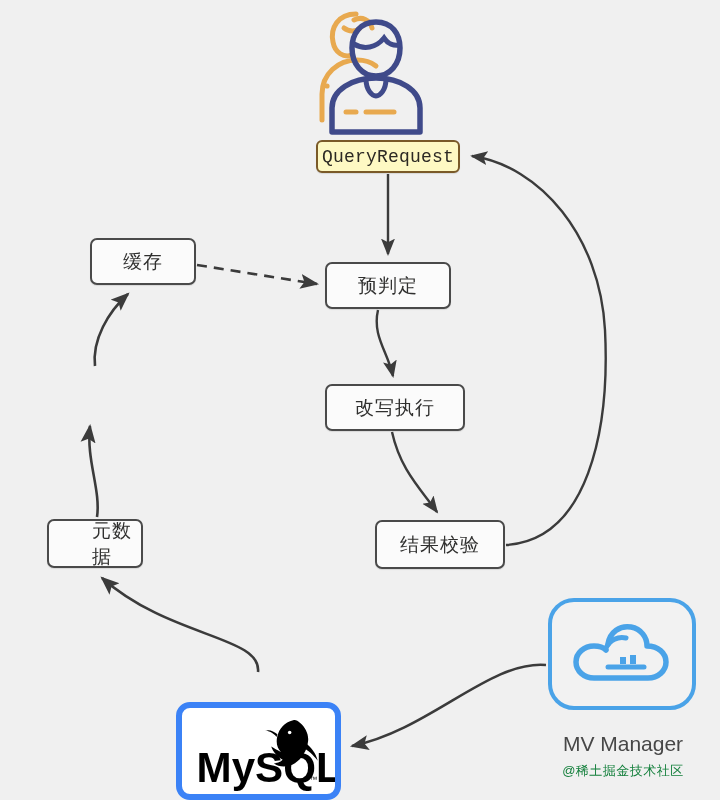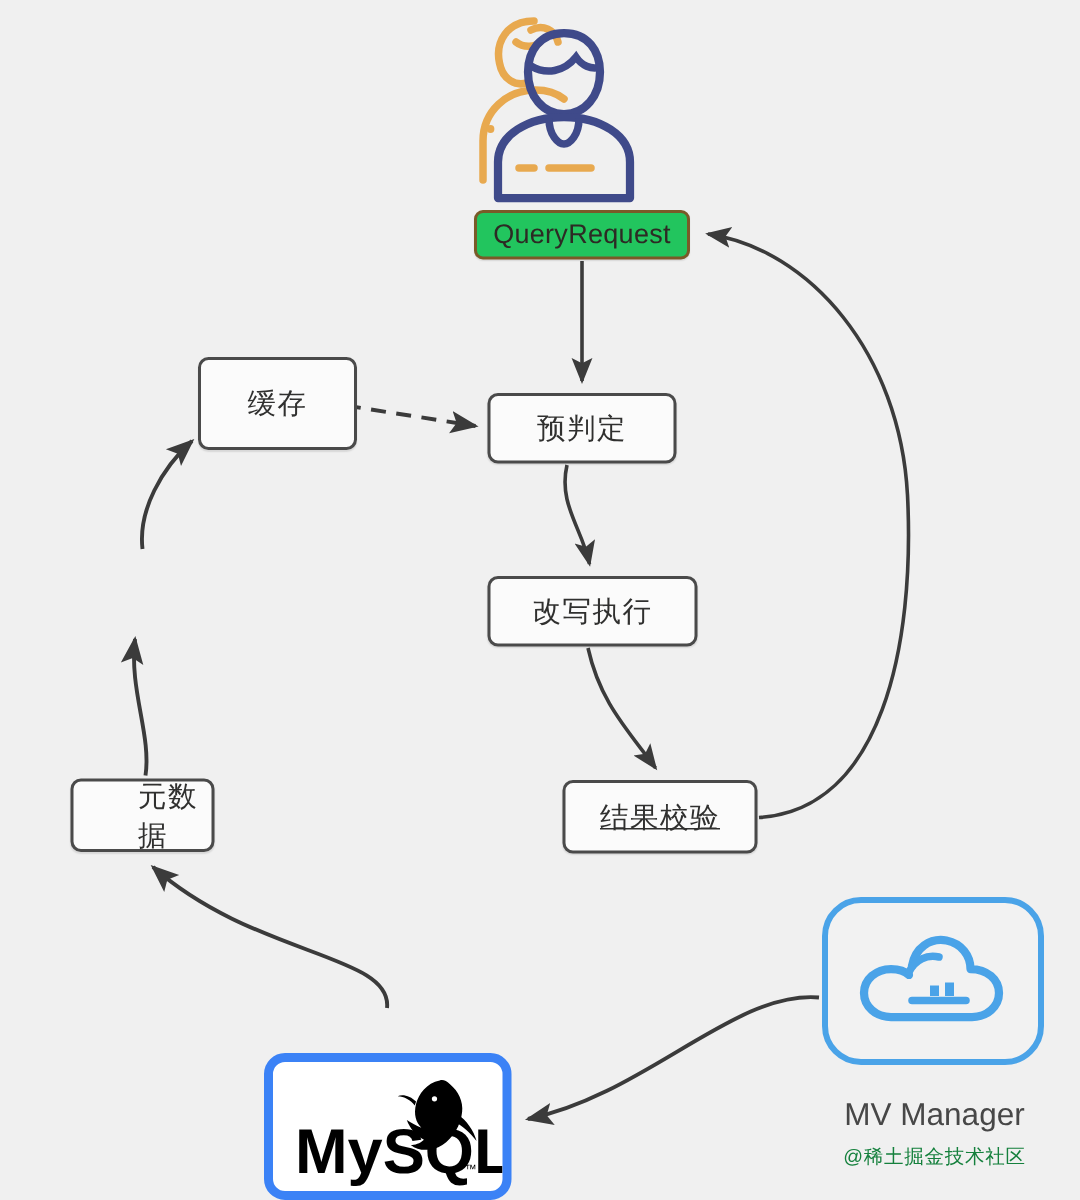--- a/index.html
+++ b/index.html
@@ -36,35 +36,36 @@
     display: flex;
     align-items: center;
     justify-content: center;
     color: #30302f;
     font-size: 19px;
     letter-spacing: 1px;
     box-shadow: 0 1px 1px rgba(0,0,0,0.10);
     z-index: 3;
   }
   .node.accent {
-    background: #22c55e;
+    background: #fef9c3;
     border-color: #7a5a28;
     color: #2d2a24;
     font-size: 18px;
     letter-spacing: 0.2px;
     border-radius: 6px;
-  }
-
-  
-  #n-cache      { left: 90px;  top: 238px; width: 106px; height: 62px; margin-left: 42px; }
+    font-family: Liberation Mono, monospace;
+  }
+
+  
+  #n-cache      { left: 90px;  top: 238px; width: 106px; height: 47px; }
   #n-init       { left: 22px;  top: 368px; width: 140px; height: 49px; }
   #n-metadata   { left: 47px;  top: 519px; width: 96px;  height: 49px; padding-left: 43px; }
   #n-prejudge   { left: 325px; top: 262px; width: 126px; height: 47px; }
   #n-rewrite    { left: 325px; top: 384px; width: 140px; height: 47px; }
-  #n-verify     { left: 375px; top: 520px; width: 130px; height: 49px; text-decoration: underline; }
+  #n-verify     { left: 375px; top: 520px; width: 130px; height: 49px; }
   #n-request    { left: 316px; top: 140px; width: 144px; height: 33px; }
 
   
   #persona {
     position: absolute;
     left: 302px;
     top: 2px;
     width: 148px;
     height: 136px;
     z-index: 2;

